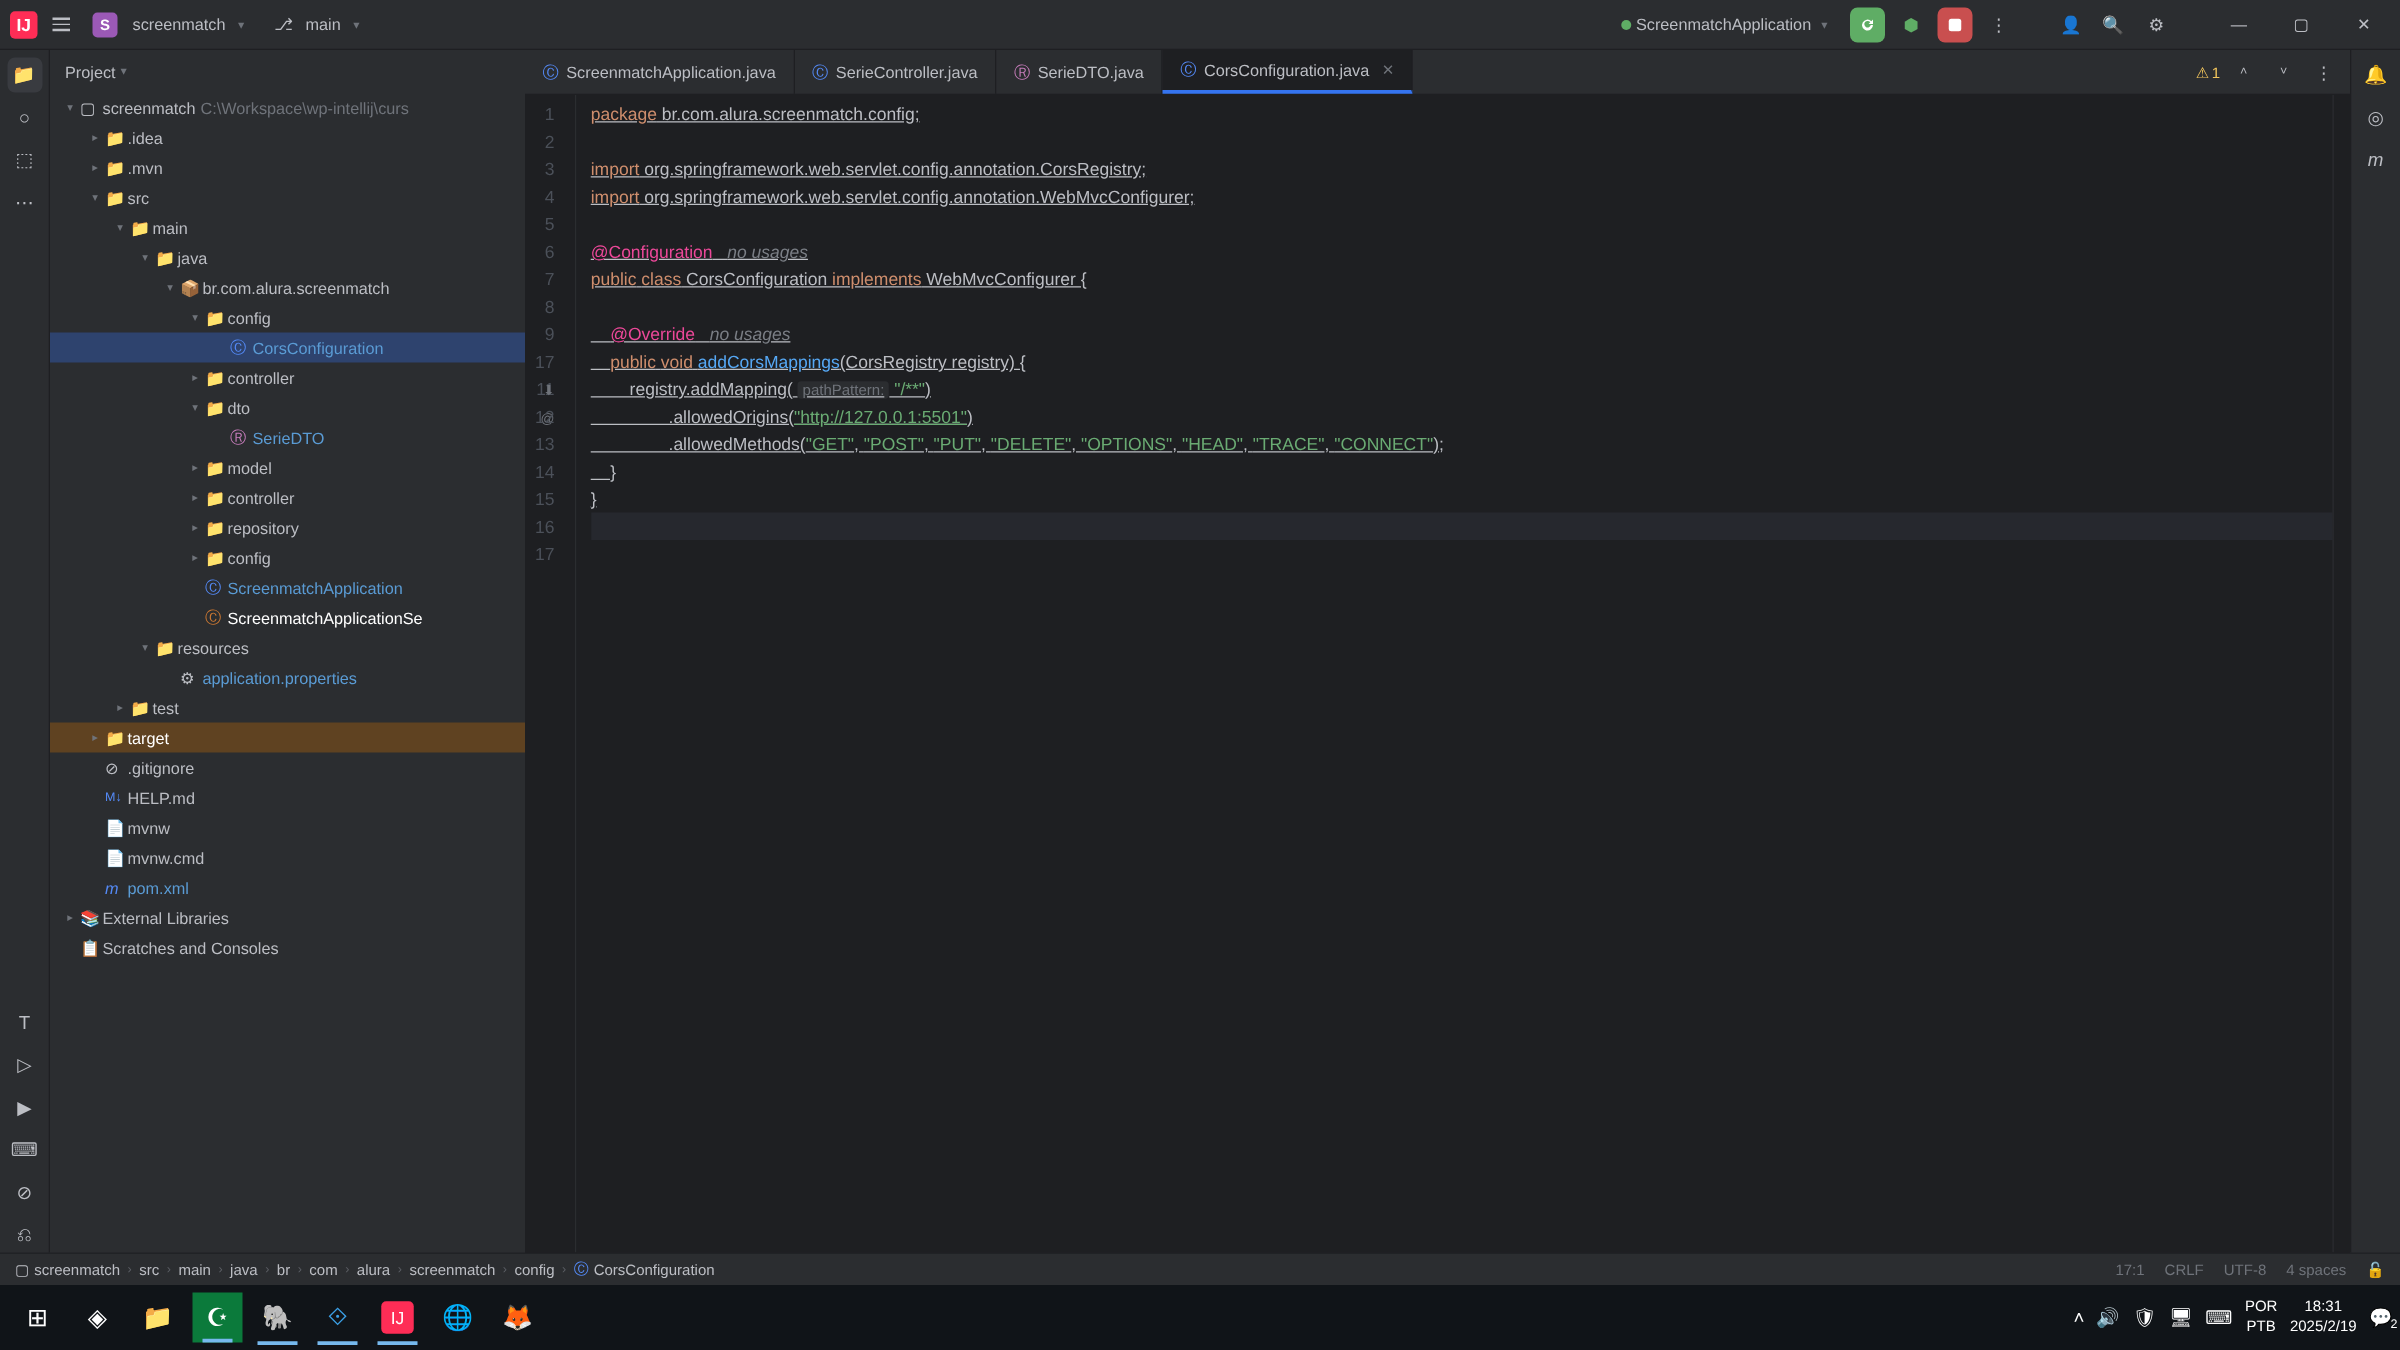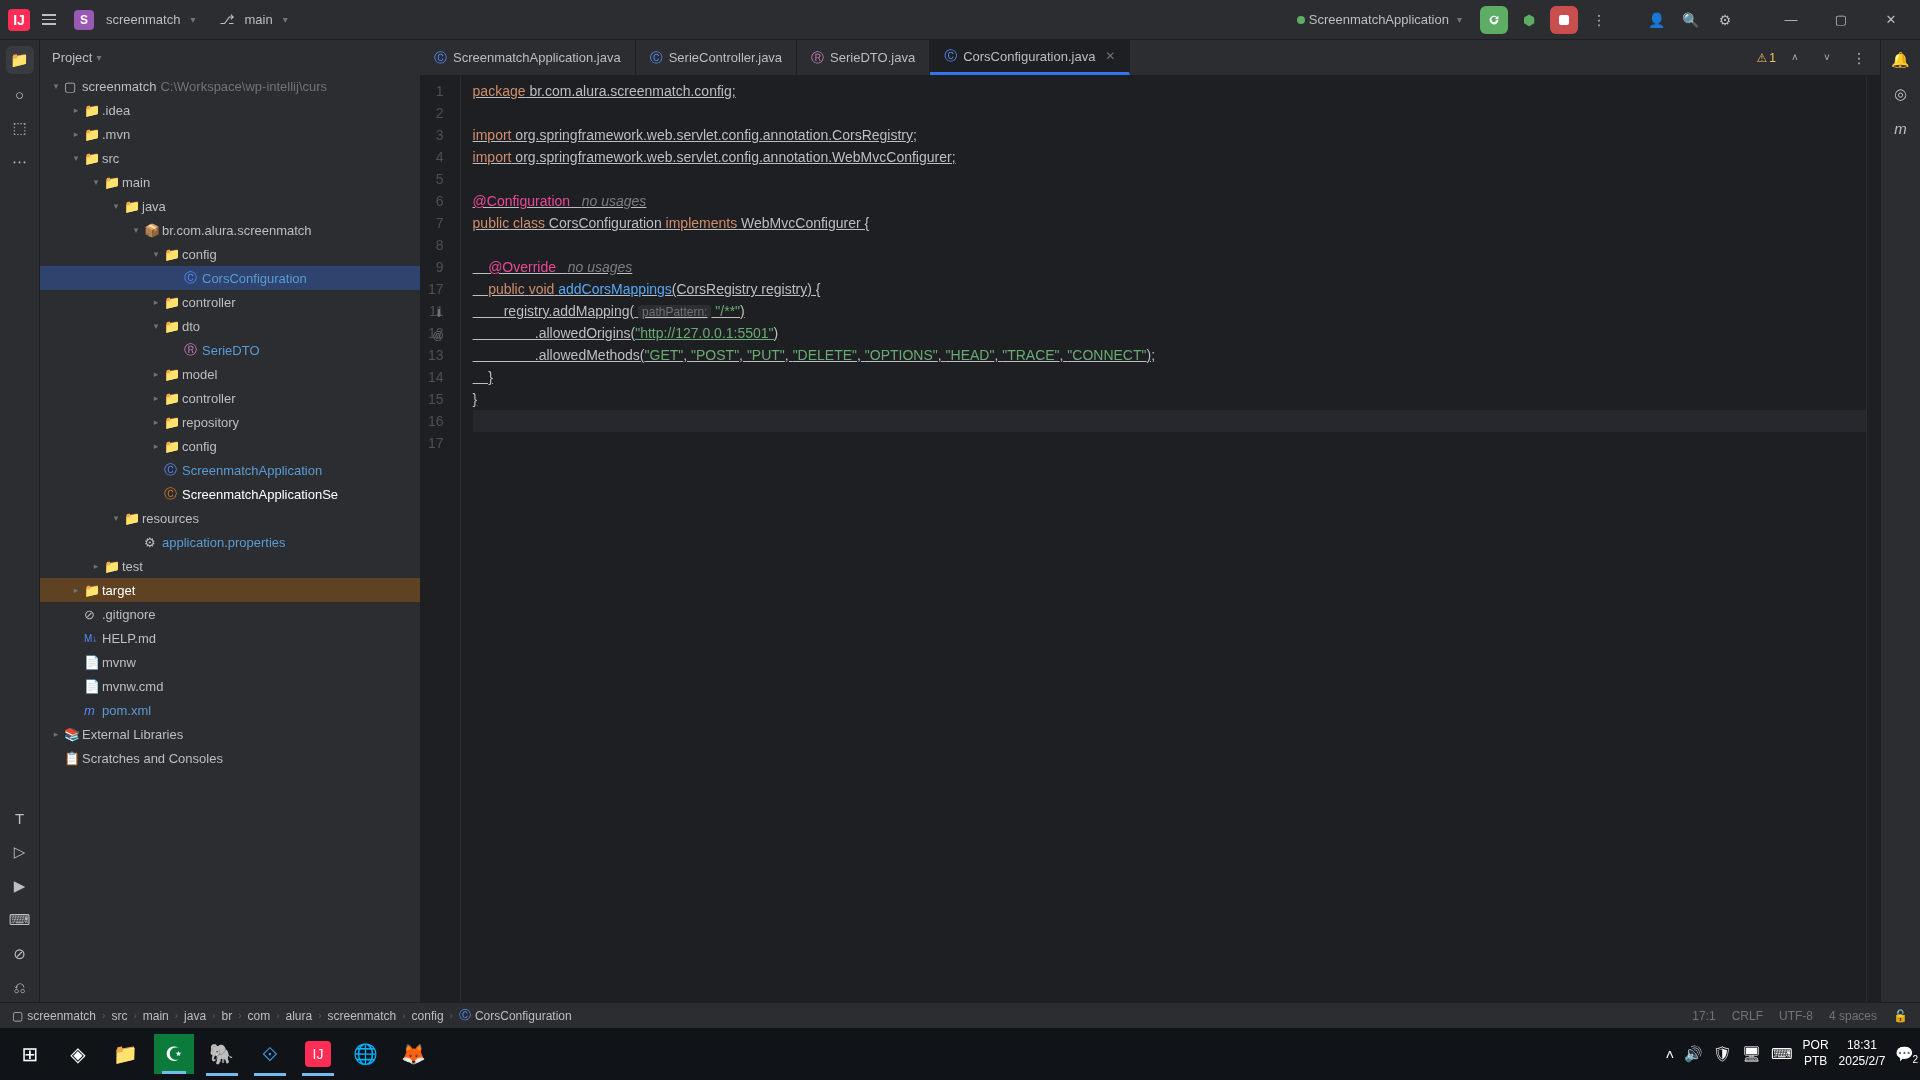--- a/index.html
+++ b/index.html
@@ -418,17 +418,17 @@
     <span class="tray-icon">🔊</span>
     <span class="tray-icon">🛡</span>
     <span class="tray-icon">🖥</span>
     <span class="tray-icon">⌨</span>
     <div class="clock">
         <div>POR</div>
         <div>PTB</div>
       </div>
     <div class="clock">
         <div>18:31</div>
-        <div>2025/2/7</div>
+        <div>2025/2/19</div>
       </div>
     <span class="tray-icon" style="position:relative">💬<span style="position:absolute;bottom:-2px;right:-4px;font-size:10px">2</span></span>
   </div>
 </div>
 
 </body></html>

